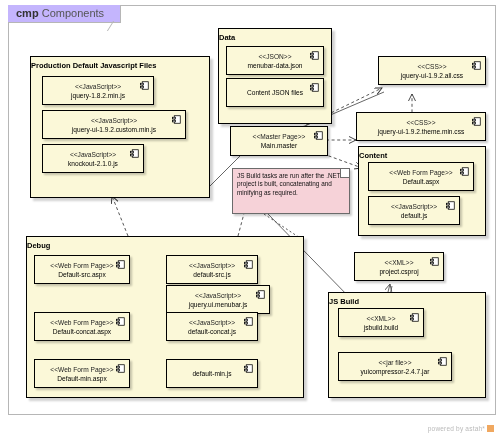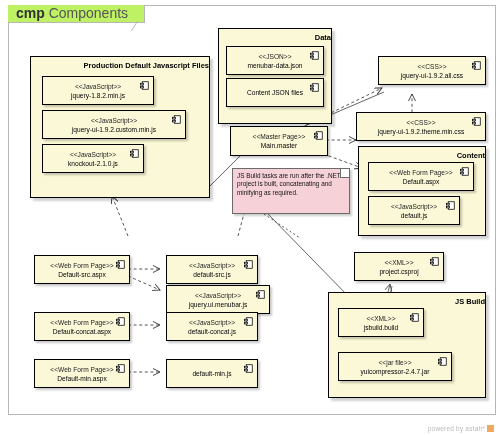--- a/index.html
+++ b/index.html
@@ -1,30 +1,30 @@
 <!DOCTYPE html>
 <html><head>
 <meta charset="utf-8">
 <style>
   html,body{margin:0;padding:0;background:#ffffff;}
   body{font-family:"Liberation Sans",sans-serif;}
   #canvas{position:relative;width:500px;height:435px;background:#ffffff;overflow:hidden;}
 
   
   .frame{position:absolute;border:1px solid #b6b6b6;background:#ffffff;}
-  .frame-tab{position:absolute;height:17px;background:#bef264;border-right:1px solid #b6b6b6;
-             border-bottom:1px solid #b6b6b6;padding:0 16px 0 8px;line-height:17px;font-size:14px;color:#555;
+  .frame-tab{position:absolute;height:17px;background:#c4b5fd;border-right:1px solid #b6b6b6;
+             border-bottom:1px solid #b6b6b6;padding:0 16px 0 8px;line-height:17px;font-size:11px;color:#555;
              white-space:nowrap;}
   .frame-tab .kw{font-weight:bold;color:#333;}
   .frame-tab:after{content:"";position:absolute;right:-1px;top:16px;width:10px;height:10px;
                    border-left:1px solid #b6b6b6;transform:skewX(-32deg);}
 
   
   .pkg{position:absolute;background:#fbf8d8;border:1px solid #000;box-shadow:3px 3px 2px rgba(0,0,0,.18);}
-  .pkg-title{position:absolute;left:0;right:0;top:4px;text-align:right;font-size:7.5px;font-weight:bold;color:#000;}
+  .pkg-title{position:absolute;left:0;right:0;top:4px;text-align:left;font-size:7.5px;font-weight:bold;color:#000;}
 
   
   .cmp{position:absolute;background:#fbf8d8;border:1.4px solid #000;box-shadow:2px 2px 2px rgba(0,0,0,.22);
        display:flex;flex-direction:column;align-items:center;justify-content:center;}
   .cmp .stereo{font-size:6.6px;color:#222;line-height:9px;white-space:nowrap;}
   .cmp .nm{font-size:6.6px;color:#000;line-height:9px;white-space:nowrap;}
   .cmp-icon{position:absolute;right:4px;top:4px;width:9px;height:9px;}
 
   
   .note{position:absolute;background:#f6d2d8;border:1px solid #6b6b6b;box-shadow:2px 2px 2px rgba(0,0,0,.2);
@@ -212,20 +212,23 @@
   <div class="cmp" style="left:368px;top:196px;width:90px;height:27px;">
     <span class="stereo">&lt;&lt;JavaScript&gt;&gt;</span>
     <span class="nm">default.js</span>
     <svg class="cmp-icon" viewBox="0 0 12 12">
       <rect x="3" y="1" width="8" height="10" fill="#fff" stroke="#000" stroke-width="1"></rect>
       <rect x="0.5" y="3" width="4" height="2.2" fill="#fff" stroke="#000" stroke-width="1"></rect>
       <rect x="0.5" y="7" width="4" height="2.2" fill="#fff" stroke="#000" stroke-width="1"></rect>
     </svg>
   </div>
 
+  <div class="pkg" style="left:26px;top:236px;width:276px;height:160px;">
+    <div class="pkg-title">Debug</div>
+  </div>
 
   <div class="cmp" style="left:34px;top:255px;width:94px;height:27px;">
     <span class="stereo">&lt;&lt;Web Form Page&gt;&gt;</span>
     <span class="nm">Default-src.aspx</span>
     <svg class="cmp-icon" viewBox="0 0 12 12">
       <rect x="3" y="1" width="8" height="10" fill="#fff" stroke="#000" stroke-width="1"></rect>
       <rect x="0.5" y="3" width="4" height="2.2" fill="#fff" stroke="#000" stroke-width="1"></rect>
       <rect x="0.5" y="7" width="4" height="2.2" fill="#fff" stroke="#000" stroke-width="1"></rect>
     </svg>
   </div>

